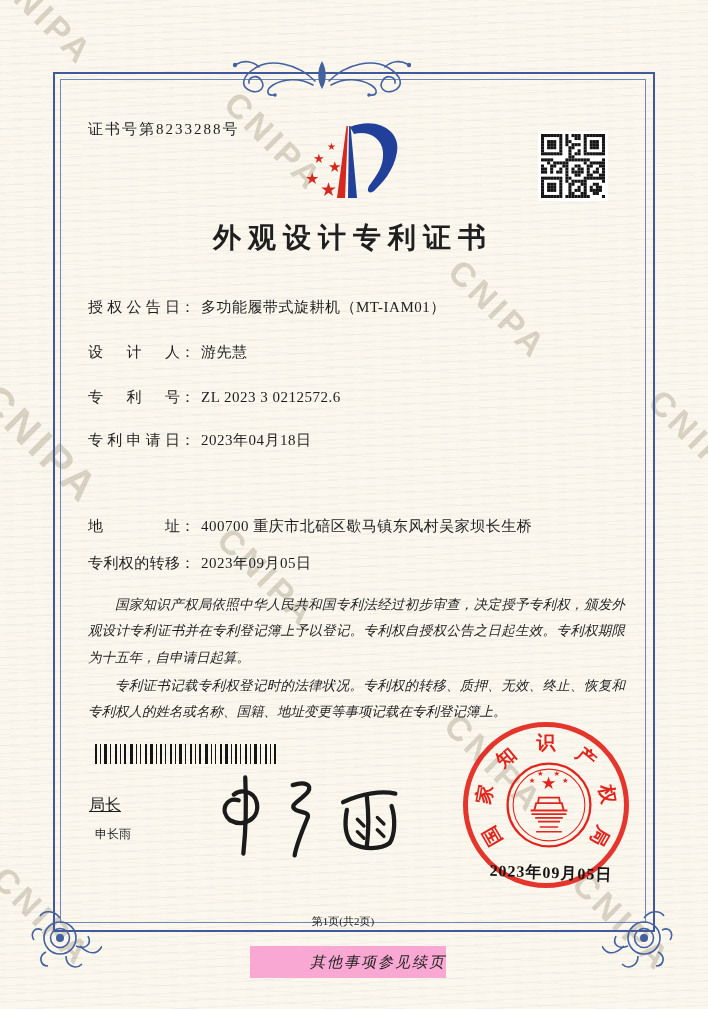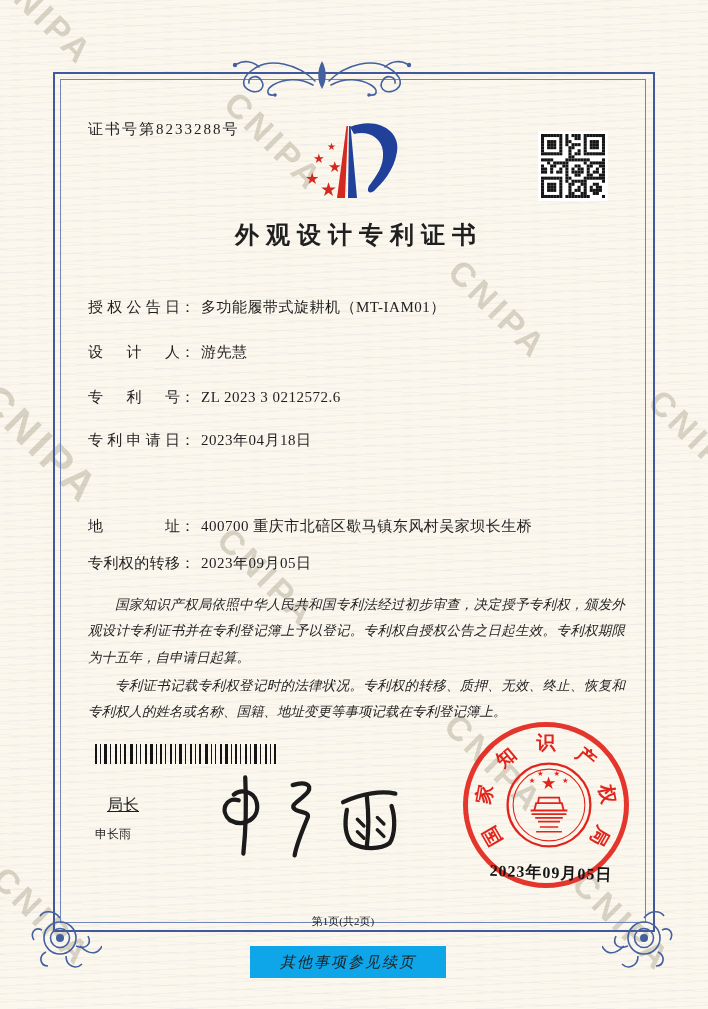--- a/index.html
+++ b/index.html
@@ -22,43 +22,43 @@
     transform:rotate(45deg);white-space:nowrap;z-index:1;
   }
   .frame-outer{position:absolute;left:53px;top:72px;width:598px;height:856px;border:2px solid #41599c;z-index:2;}
   .frame-inner{position:absolute;left:60px;top:79px;width:584px;height:842px;border:1px solid #6f86bd;z-index:2;}
   .ornament{position:absolute;z-index:3;}
   .content{position:absolute;inset:0;z-index:4;}
   .cert-no{position:absolute;left:88px;top:120px;font-size:15px;letter-spacing:2px;}
   .logo{position:absolute;left:303px;top:114px;width:104px;height:94px;}
   .qr{position:absolute;left:538px;top:131px;width:70px;height:70px;background:#fff;padding:3px;box-sizing:border-box;}
   .doc-title{position:absolute;left:53px;top:219px;width:600px;text-align:center;
-    font-size:24px;font-weight:bold;letter-spacing:7px;padding-left:6px;}
+    font-size:28px;font-weight:bold;letter-spacing:7px;}
   .row{position:absolute;left:88px;width:540px;font-size:15px;white-space:nowrap;}
   .flabel{display:inline-block;width:92px;text-align:justify;text-align-last:justify;}
   .fcolon{display:inline-block;margin-right:6px;}
   .fvalue{letter-spacing:0.5px;text-align:center;}
   .pair2{position:absolute;left:250px;top:0;}
   .flabel2{letter-spacing:1px;}
   .paras{position:absolute;left:88px;top:592px;width:537px;font-size:13.5px;line-height:1.95;
     text-align:justify;font-style:italic;}
   .paras p{margin:0 0 2px 0;text-indent:2em;}
   .barcode{position:absolute;left:95px;top:744px;width:186px;height:20px;}
-  .sig-title{position:absolute;left:107px;top:795px;font-size:16px;font-family:"Liberation Sans",sans-serif;text-decoration:underline;}
+  .sig-title{position:absolute;left:89px;top:795px;font-size:16px;font-family:"Liberation Sans",sans-serif;text-decoration:underline;}
   .sig-name{position:absolute;left:95px;top:826px;font-size:12px;font-family:"Liberation Sans",sans-serif;}
   .sig-hand{position:absolute;left:198px;top:768px;width:218px;height:95px;}
   .seal{position:absolute;left:463px;top:722px;width:166px;height:166px;border:5px solid rgba(226,37,28,0.92);
     border-radius:50%;box-sizing:border-box;}
   .seal-char{position:absolute;left:50%;top:50%;font-size:19px;font-weight:bold;color:#e2251c;}
   .seal-emblem{position:absolute;left:35px;top:32px;width:92px;height:92px;}
   .seal-date{position:absolute;left:-10px;top:136px;width:186px;text-align:center;font-size:16px;
     font-weight:bold;color:#141414;transform:rotate(2deg);letter-spacing:1px;}
   .page-info{position:absolute;left:53px;top:914px;width:580px;text-align:center;font-size:11px;}
-  .cont-note{position:absolute;left:250px;top:946px;width:196px;height:32px;background:#0ea5e9;
-    text-align:center;line-height:32px;font-size:15px;font-style:italic;z-index:5;letter-spacing:2px;}
+  .cont-note{position:absolute;left:250px;top:946px;width:196px;height:32px;background:#f9a8d4;
+    text-align:right;line-height:32px;font-size:15px;font-style:italic;z-index:5;letter-spacing:2px;}
 </style>
 </head>
 <body>
 
 <div class="page">
 
   <div class="wm" style="left:-18px;top:-4px">CNIPA</div>
   <div class="wm" style="left:212px;top:122px">CNIPA</div>
   <div class="wm" style="left:436px;top:290px">CNIPA</div>
   <div class="wm" style="left:-34px;top:420px;font-size:42px">CNIPA</div>

